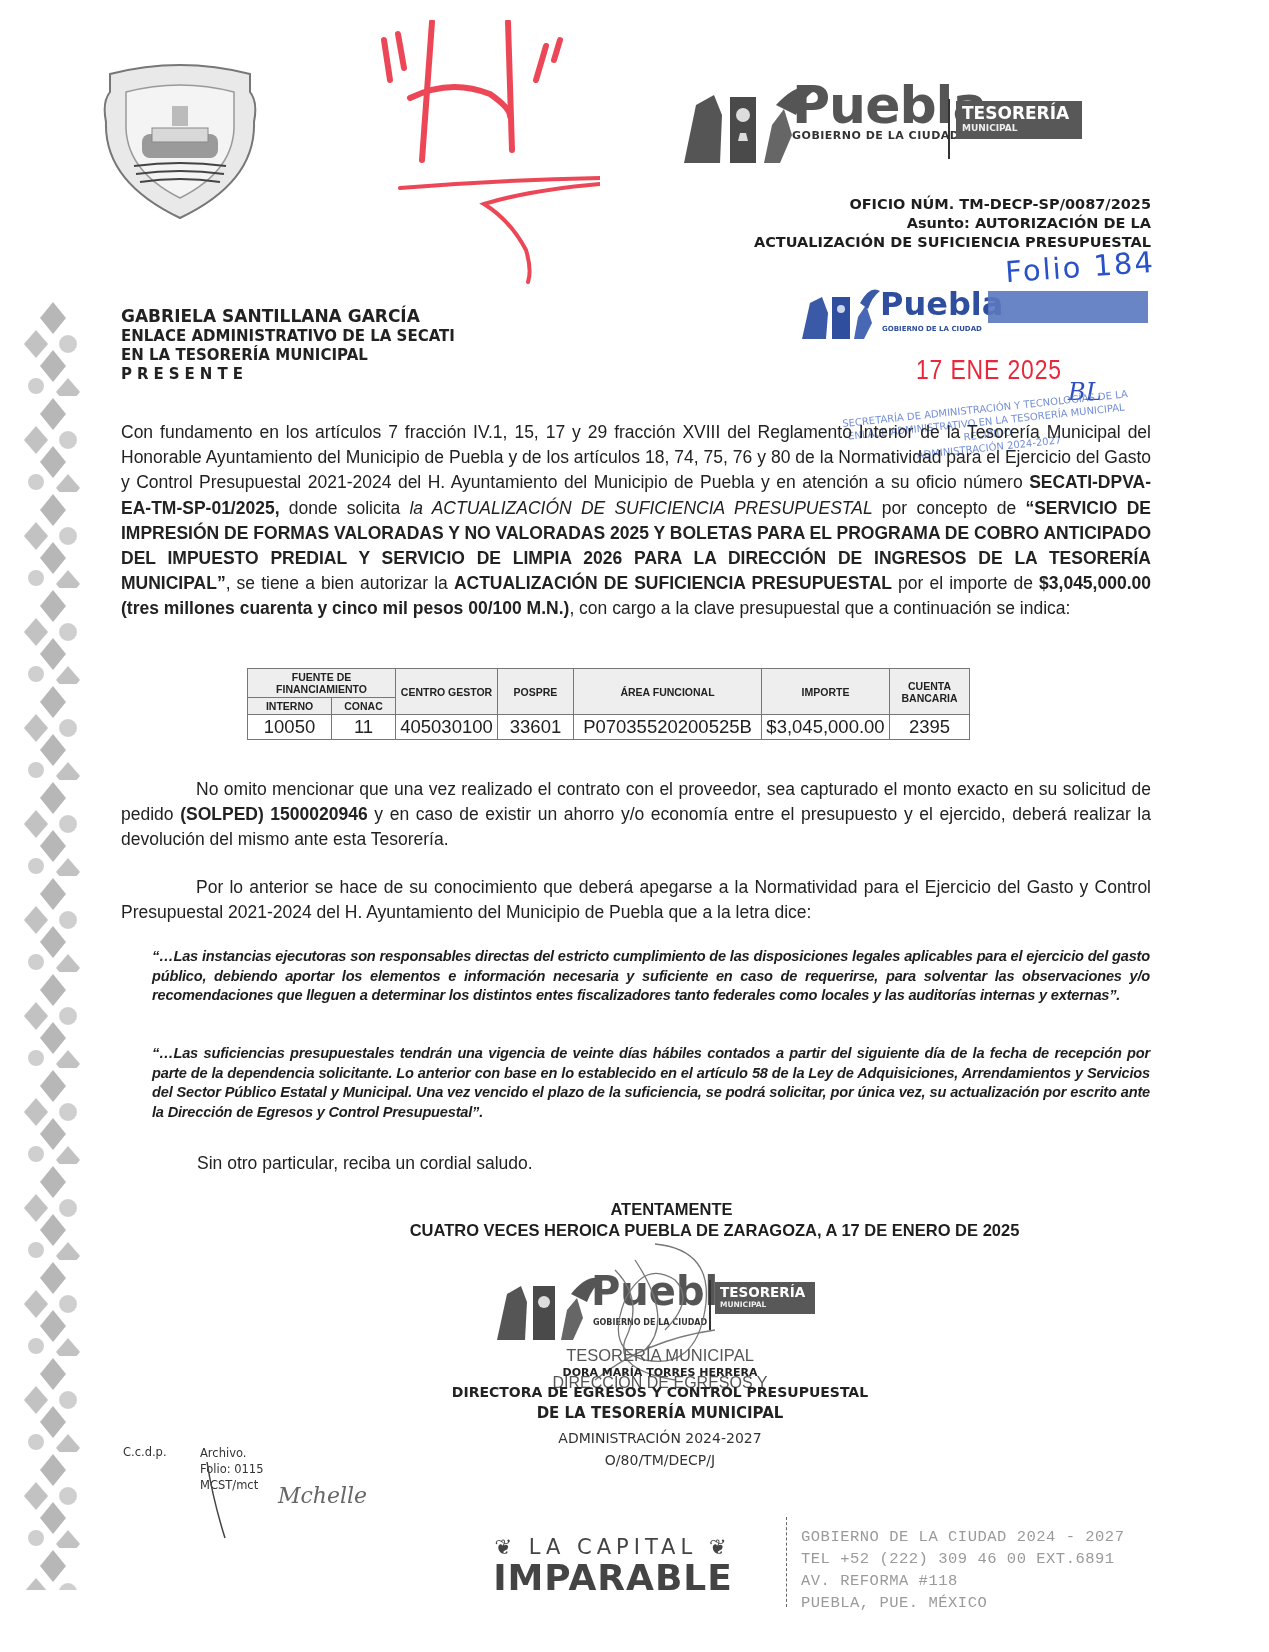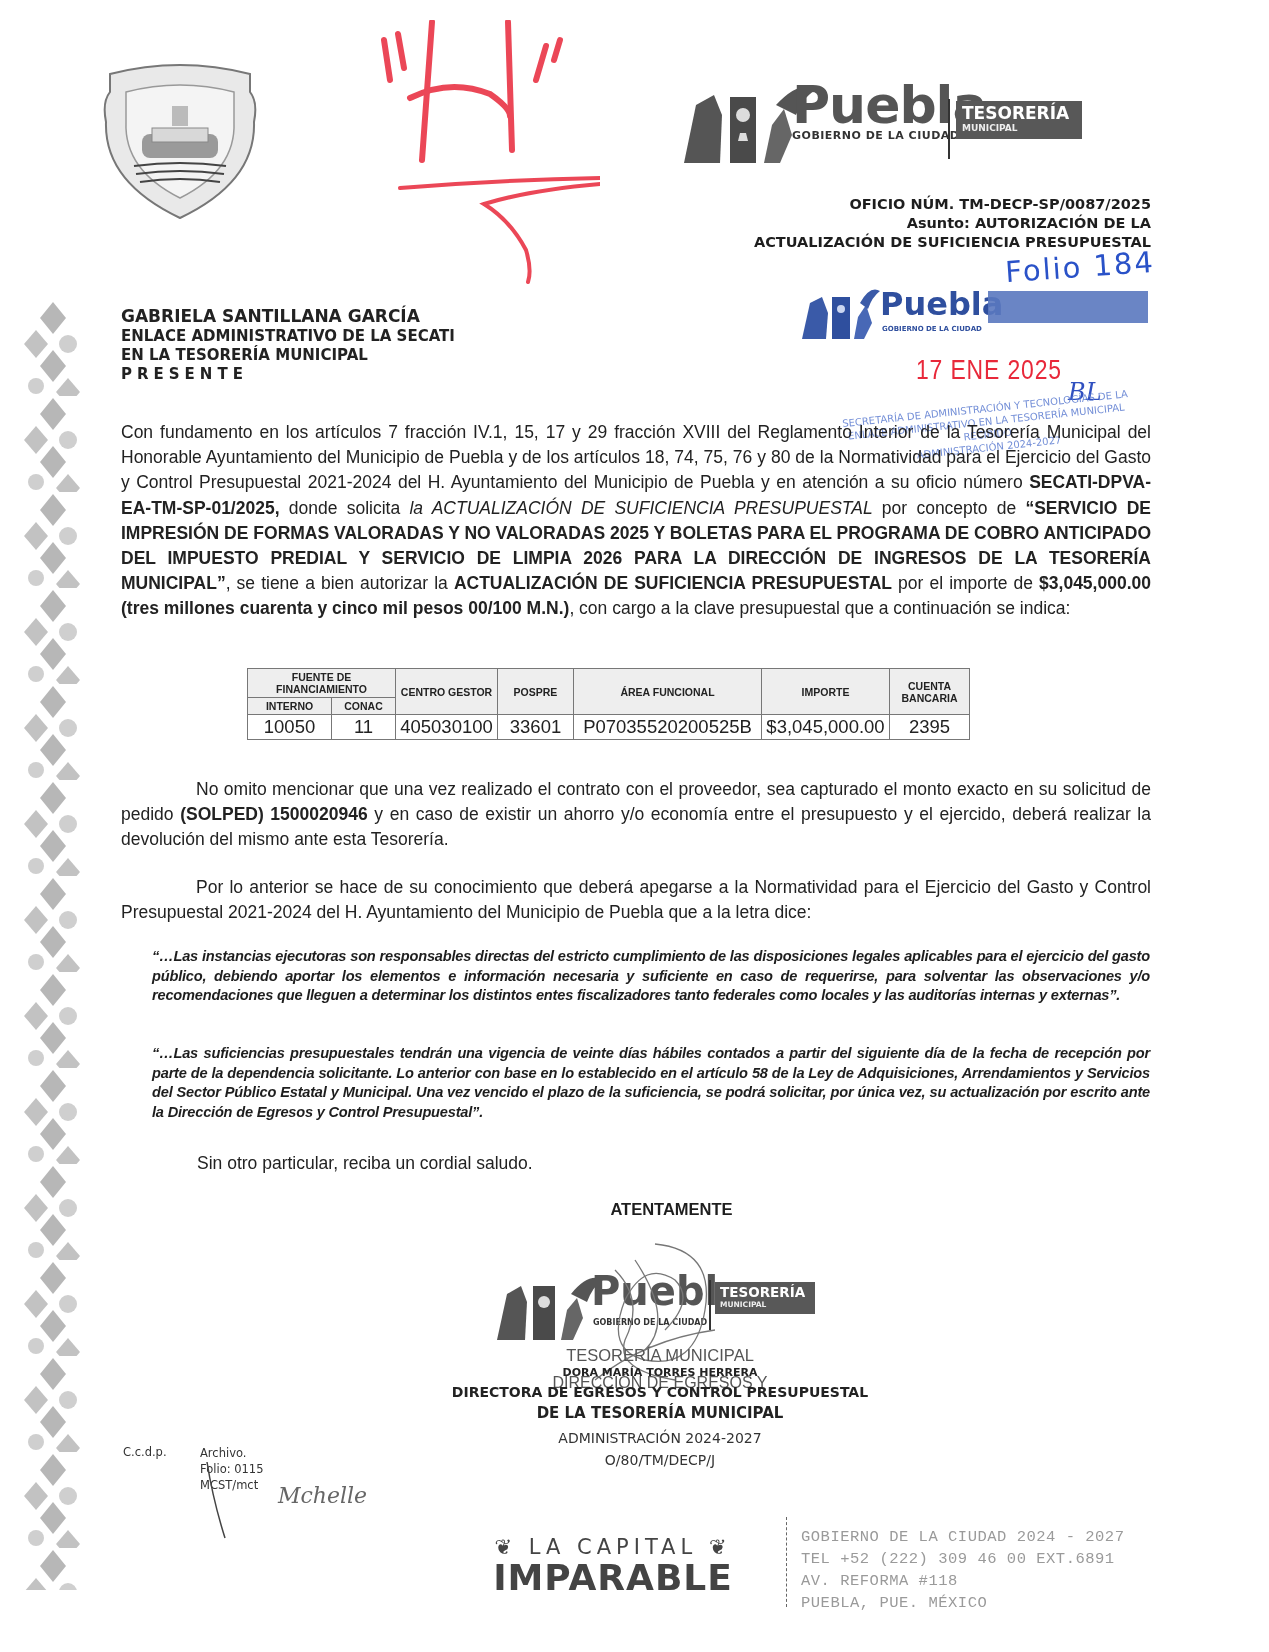--- a/index.html
+++ b/index.html
@@ -213,20 +213,21 @@
   <span class="indent"></span><span>Por lo anterior se hace de su conocimiento que deberá apegarse a la Normatividad para el Ejercicio del Gasto y Control Presupuestal 2021-2024 del H. Ayuntamiento del Municipio de Puebla que a la letra dice:</span>
 </div>
 
 <div class="abs quote q1">“…Las instancias ejecutoras son responsables directas del estricto cumplimiento de las disposiciones legales aplicables para el ejercicio del gasto público, debiendo aportar los elementos e información necesaria y suficiente en caso de requerirse, para solventar las observaciones y/o recomendaciones que lleguen a determinar los distintos entes fiscalizadores tanto federales como locales y las auditorías internas y externas”.</div>
 <div class="abs quote q2">“…Las suficiencias presupuestales tendrán una vigencia de veinte días hábiles contados a partir del siguiente día de la fecha de recepción por parte de la dependencia solicitante. Lo anterior con base en lo establecido en el artículo 58 de la Ley de Adquisiciones, Arrendamientos y Servicios del Sector Público Estatal y Municipal. Una vez vencido el plazo de la suficiencia, se podrá solicitar, por única vez, su actualización por escrito ante la Dirección de Egresos y Control Presupuestal”.</div>
 
 <div class="abs closing">Sin otro particular, reciba un cordial saludo.</div>
 
 <div class="abs atentamente">
   <div class="l1">ATENTAMENTE</div>
+  <div class="l2">CUATRO VECES HEROICA PUEBLA DE ZARAGOZA, A 17 DE ENERO DE 2025</div>
 </div>
 
 <div class="abs logo-sign">
   <svg style="position:absolute;left:0;top:4px;" width="110" height="72" viewBox="0 0 110 72">
     <path d="M2,70 L12,24 L26,16 L32,32 L30,70 Z" fill="#555"></path>
     <rect x="38" y="16" width="22" height="54" fill="#4a4a4a"></rect>
     <circle cx="49" cy="32" r="6" fill="#ddd"></circle>
     <path d="M66,70 L72,40 L82,28 L88,48 L78,70 Z" fill="#666"></path>
     <path d="M76,24 Q94,2 108,10 Q98,16 92,32 Z" fill="#555"></path>
   </svg>

